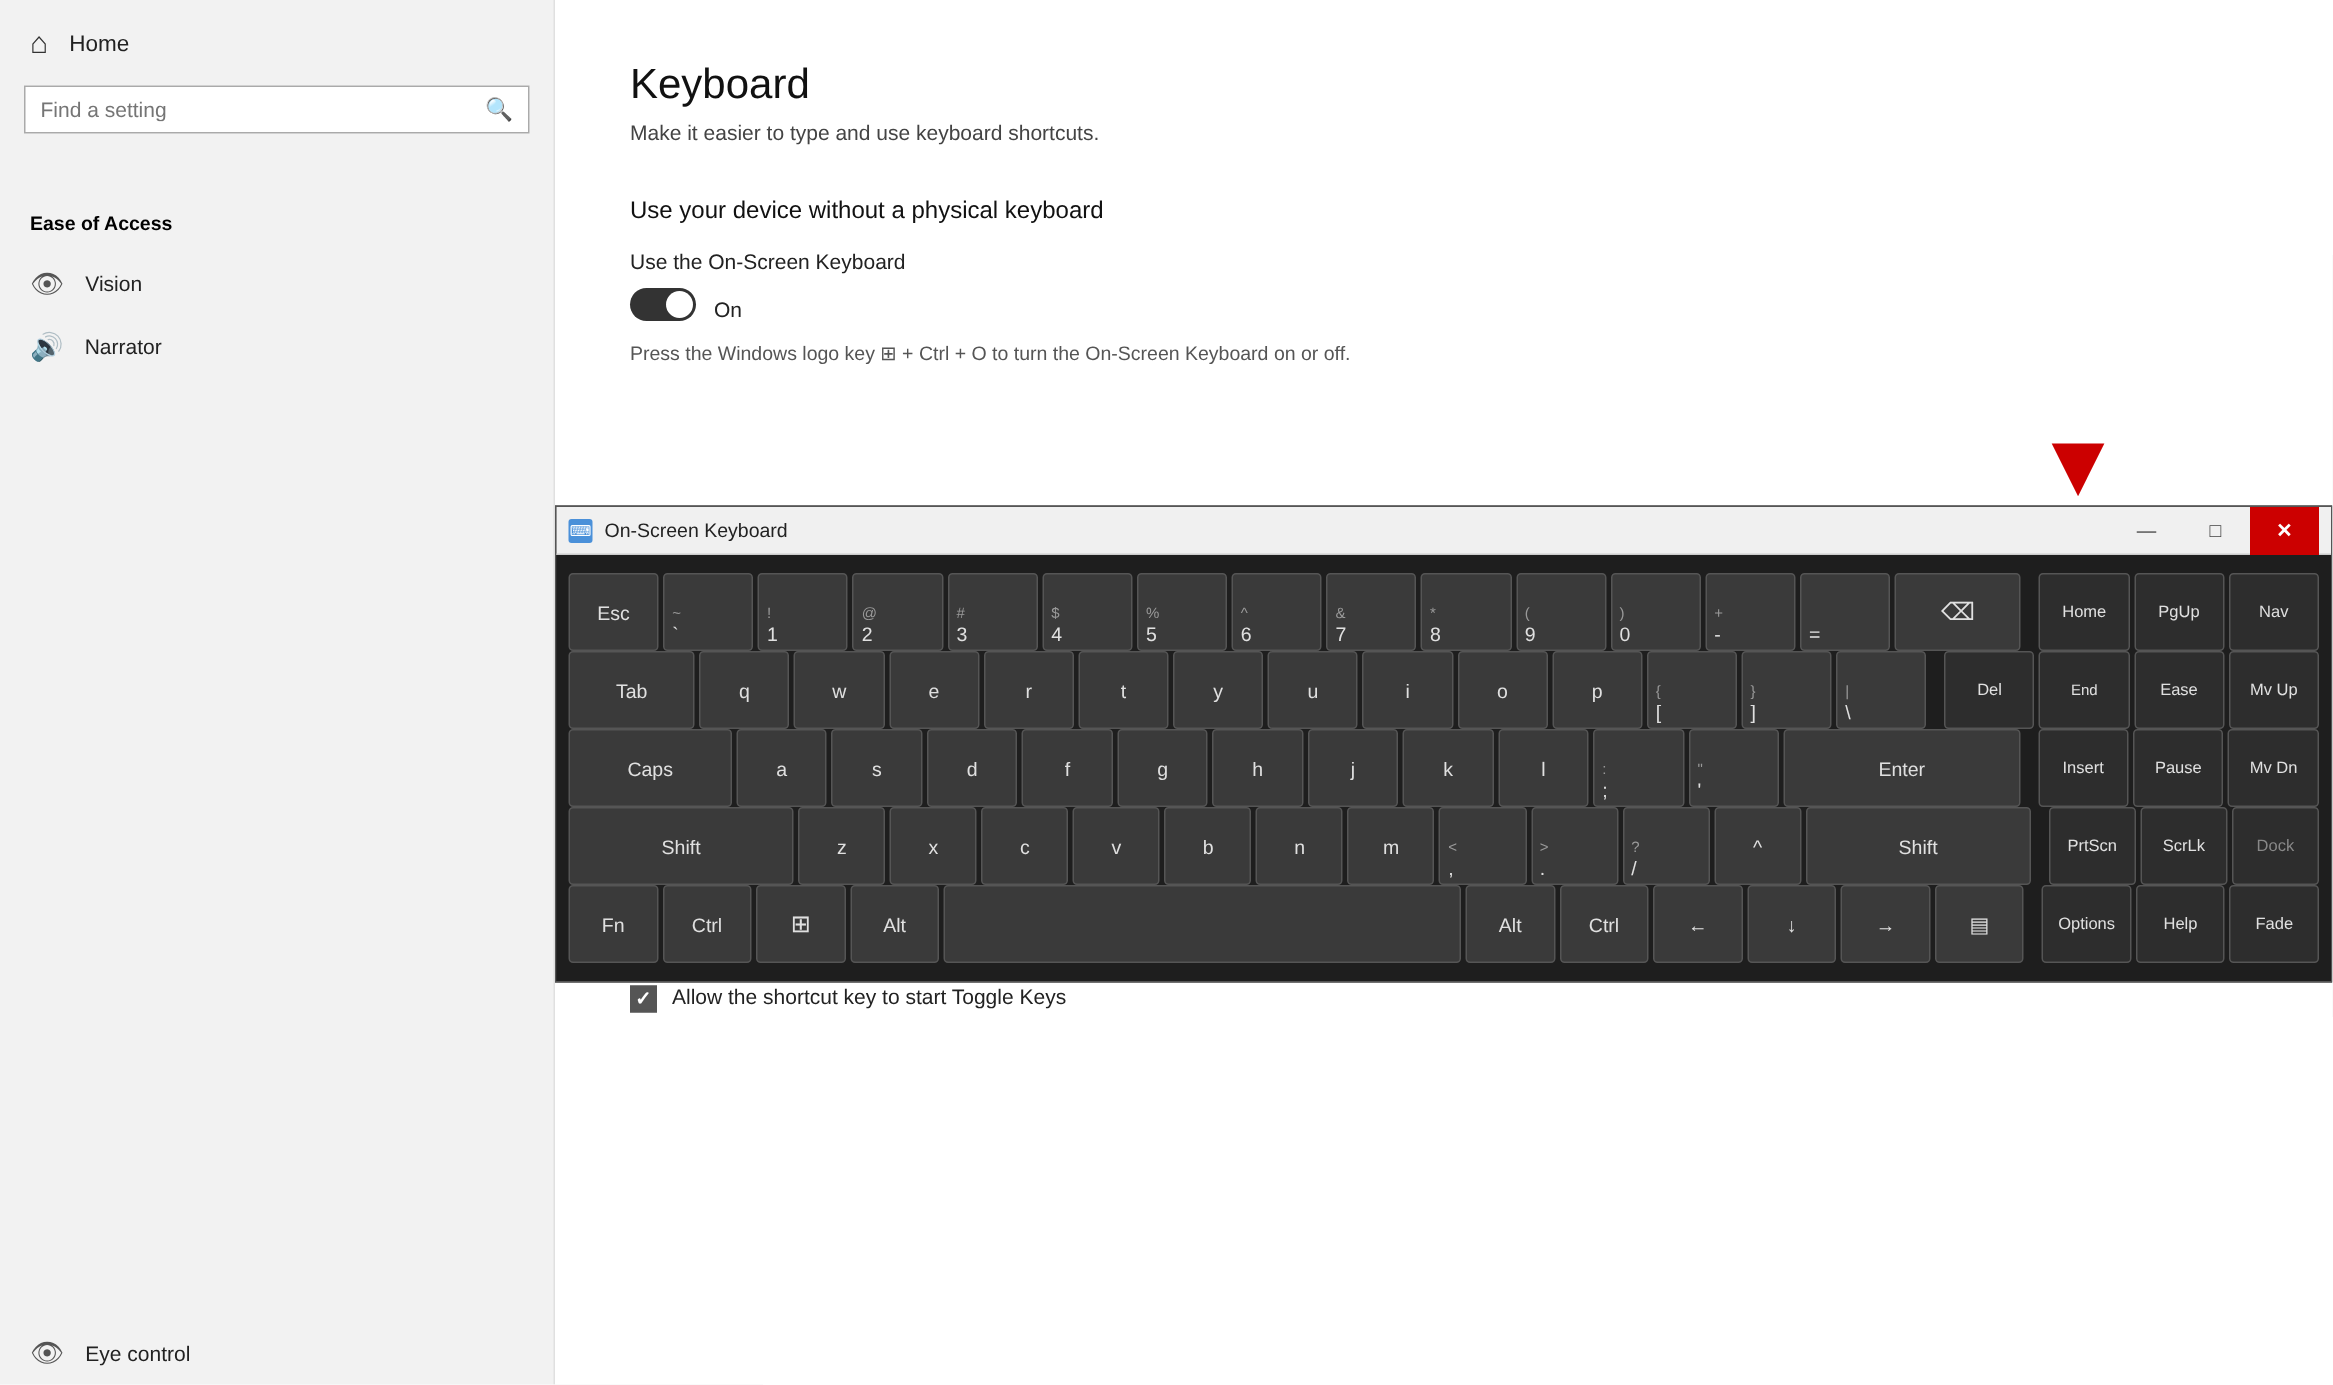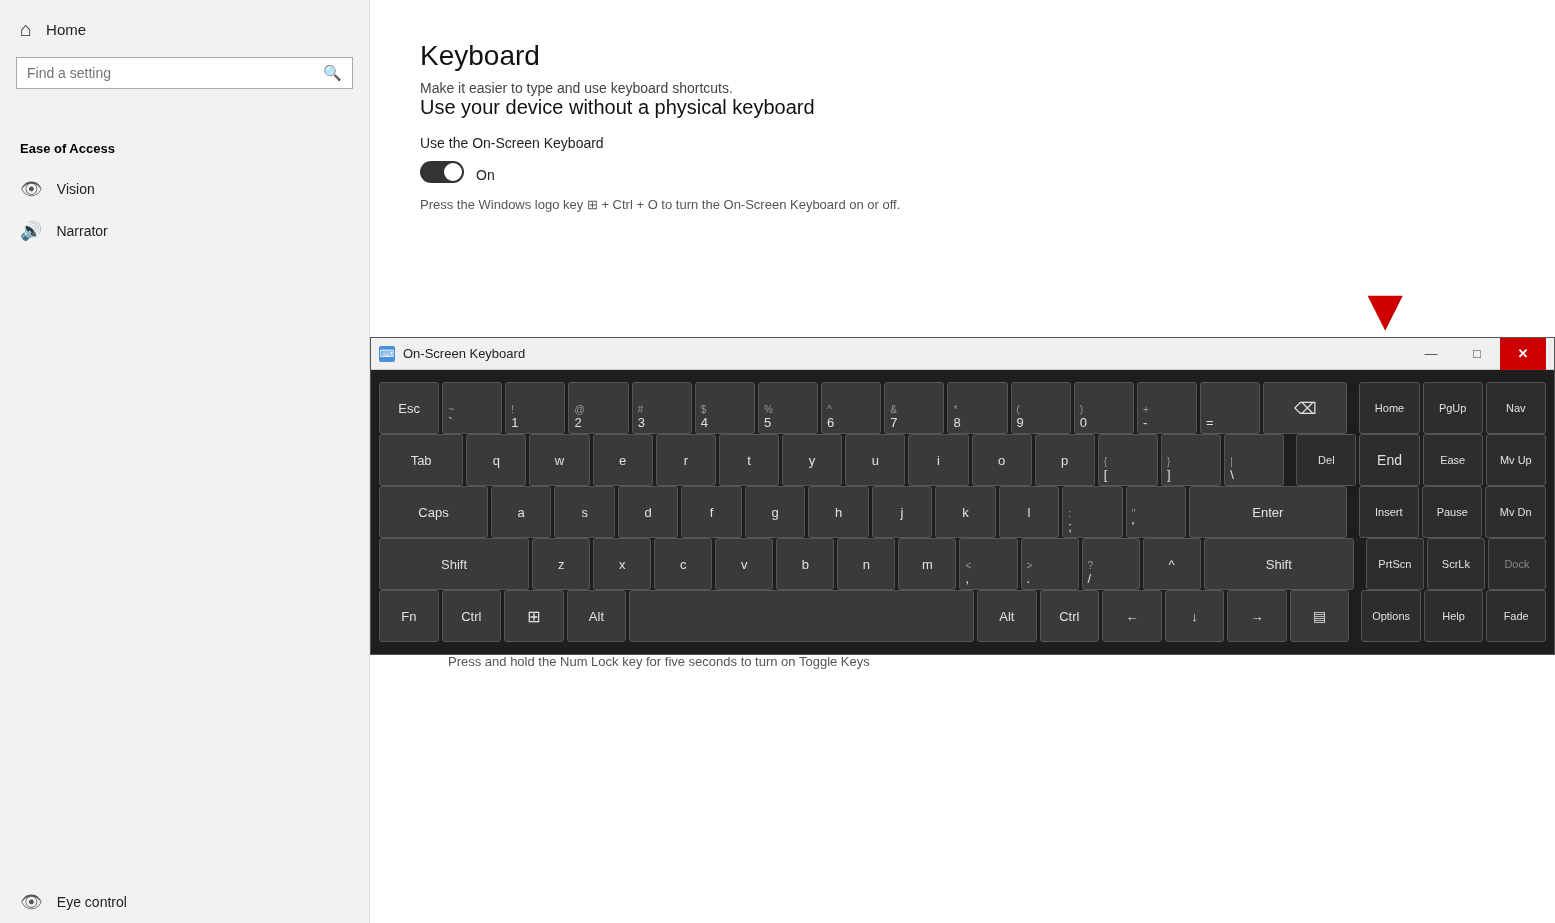--- a/index.html
+++ b/index.html
@@ -80,23 +80,24 @@
     }
     .page-title {
       font-size: 28px;
       font-weight: 300;
       color: #111;
       margin-bottom: 8px;
     }
     .page-subtitle {
       font-size: 14px;
       color: #444;
+      margin-bottom: 36px;
     }
     .section-heading {
-      font-size: 20px;
+      font-size: 16px;
       font-weight: 400;
       color: #111;
       margin-bottom: 16px;
     }
     .setting-label {
       font-size: 14px;
       color: #222;
       margin-bottom: 10px;
     }
     .toggle-row {
@@ -455,21 +456,21 @@
             </div>
           <div class="kb-key kb-key-normal">
               <span class="key-label-top">|</span>
               <span class="key-label-bottom">\</span>
             </div>
           <div style="width:6px;flex-shrink:0;"></div>
           <div class="kb-key kb-key-normal kb-key-nav">
               <span class="key-label-only" style="font-size:11px;">Del</span>
             </div>
           <div class="kb-key kb-key-normal kb-key-nav">
-              <span class="key-label-only" style="font-size:14px;">End</span>
+              <span class="key-label-only" style="font-size:10px;">End</span>
             </div>
           <div class="kb-key kb-key-normal kb-key-nav">
               <span class="key-label-only" style="font-size:11px;">Ease</span>
             </div>
           <div class="kb-key kb-key-normal kb-key-nav">
               <span class="key-label-only" style="font-size:11px;">Mv Up</span>
             </div>
         </div>
 
         <div class="kb-row">
@@ -630,17 +631,16 @@
       </div>
     </div>
 
     <div style="margin-top: 410px;">
       <div class="checkbox-row">
         <div class="checkbox">
           <span class="checkbox-check">✓</span>
         </div>
         <span class="checkbox-label">Allow the shortcut key to start Toggle Keys</span>
       </div>
-      <p class="toggle-keys-hint">Press and hold the Num Lock key for five seconds to turn on Toggle Keys</p>
     </div>
 
   </div>
 </div>
 
 </body></html>

